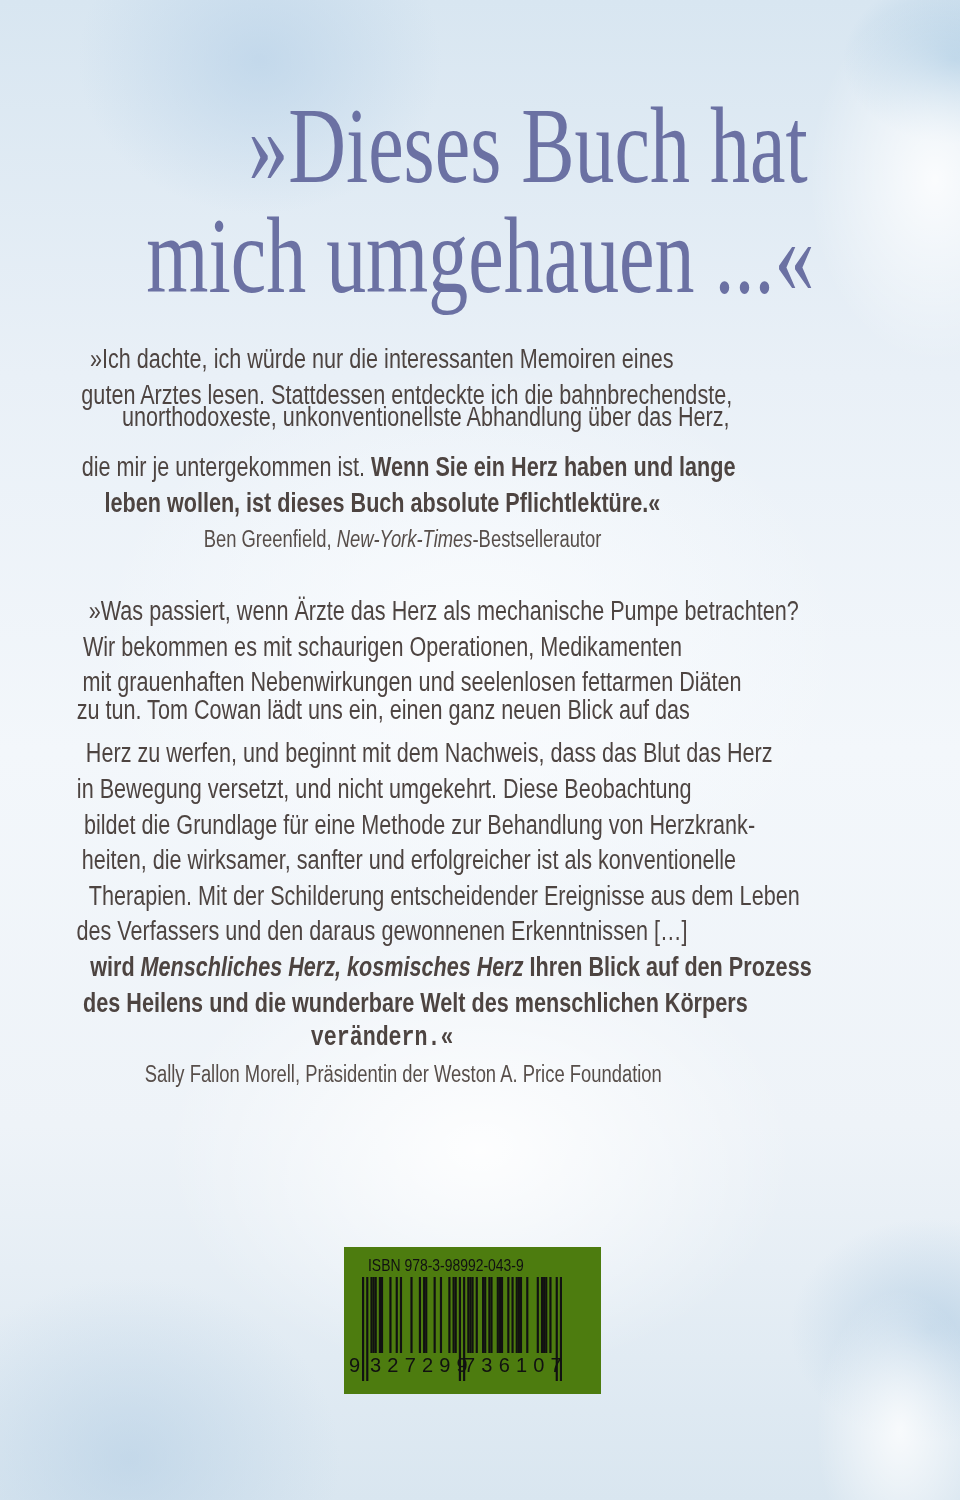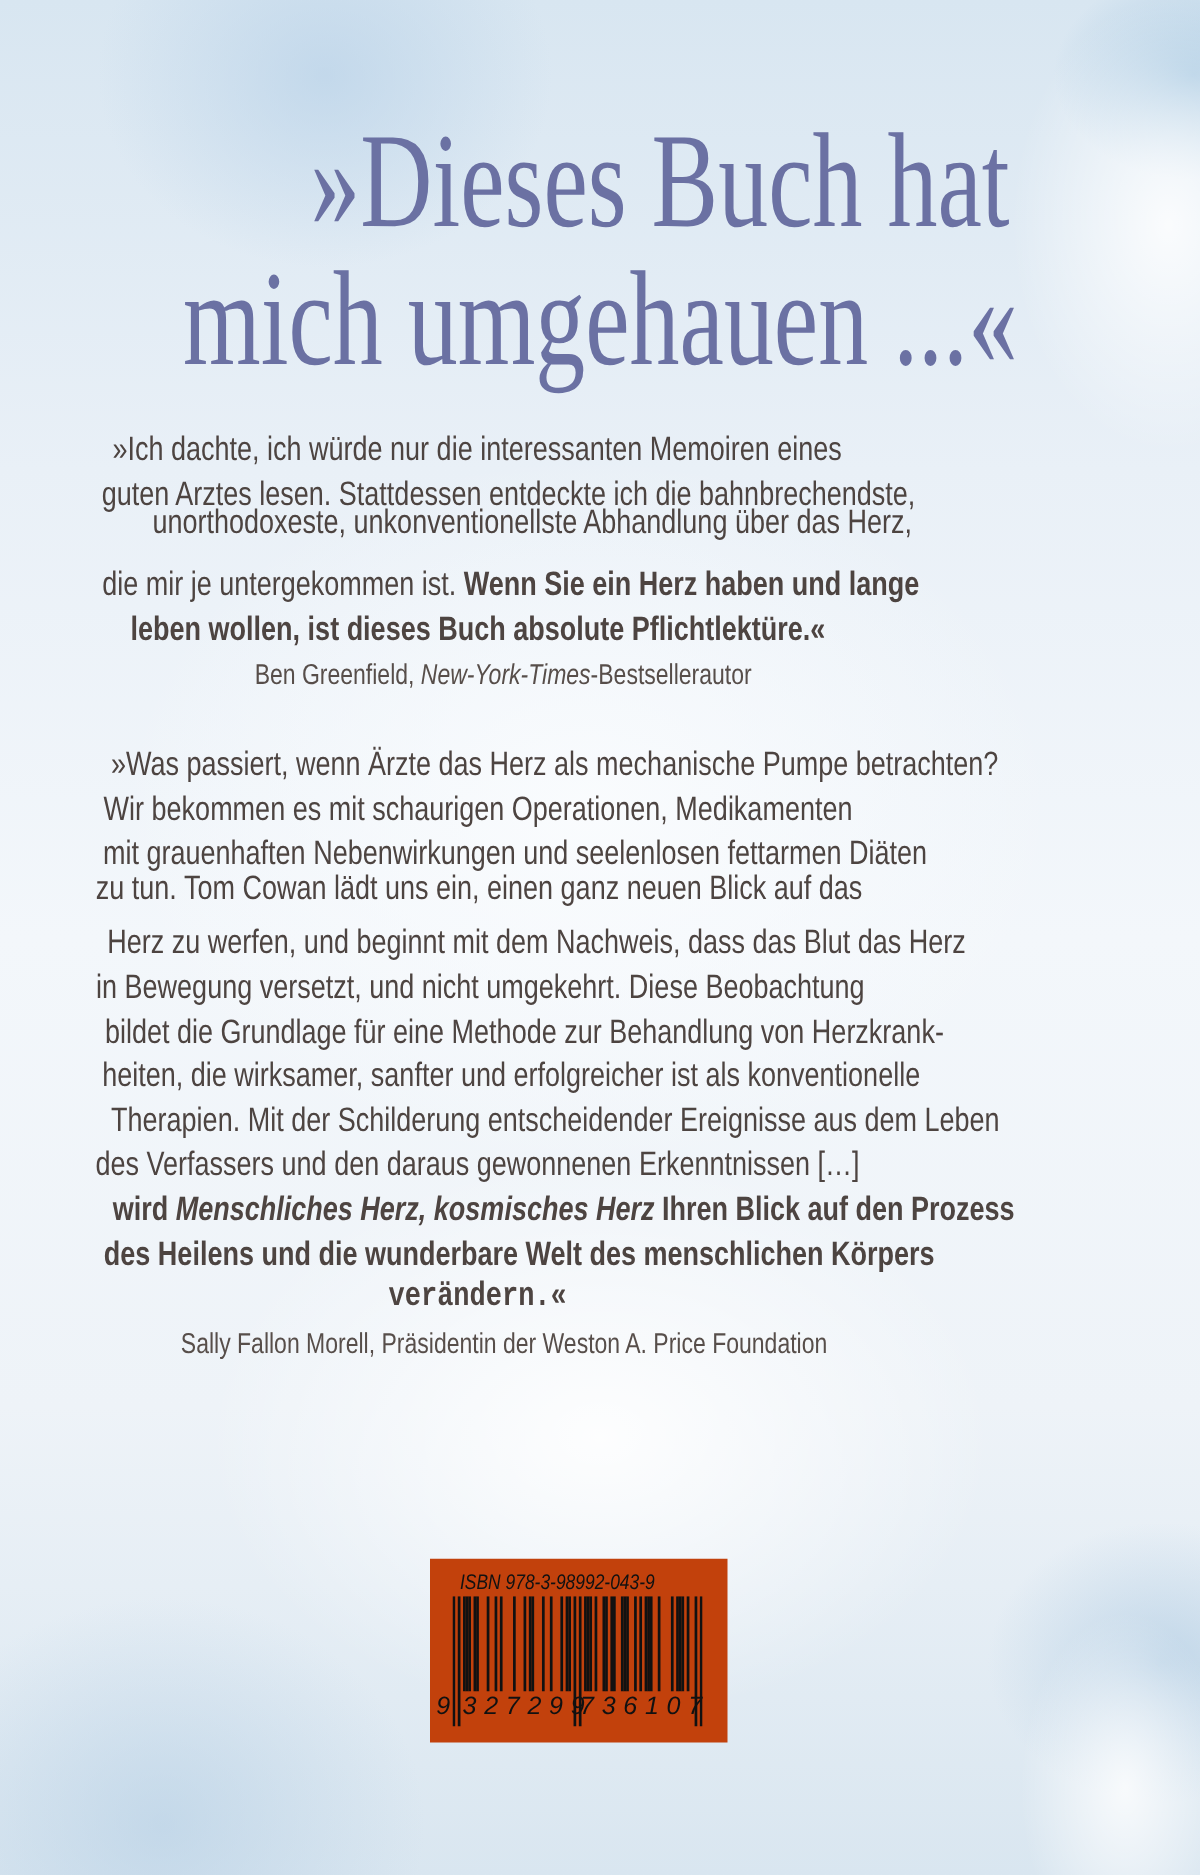--- a/index.html
+++ b/index.html
@@ -27,23 +27,22 @@
     position: absolute; left: 0; width: 764px; text-align: center;
     color: #4d4441; font-size: 27px; line-height: 1; white-space: nowrap;
   }
   .line > span.inner { display: inline-block; transform: scaleX(0.80); transform-origin: center; }
   .attr { font-size: 23px; color: #574e4a; padding-left: 21px; }
   .b { font-weight: bold; }
   .i { font-style: italic; }
   .bi { font-weight: bold; font-style: italic; }
 
   .barcode-box {
-    position: absolute; left: 344px; top: 1247px; width: 238px; height: 147px;
-    background: #c2410c;
-    font-style: italic;
+    position: absolute; left: 344px; top: 1247px; width: 257px; height: 147px;
+    background: #4d7c0f;
   }
   .isbn-text {
     position: absolute; left: 24px; top: 9px; width: 210px;
     font-size: 17px; color: #111; white-space: nowrap;
   }
   .isbn-text span { display: inline-block; transform: scaleX(0.82); transform-origin: left; }
   .bars { position: absolute; left: 18px; top: 30px; width: 200px; height: 110px; }
   .digits {
     position: absolute; top: 107px; font-size: 20px; color: #111;
     font-family: "Liberation Sans", sans-serif; white-space: nowrap;

